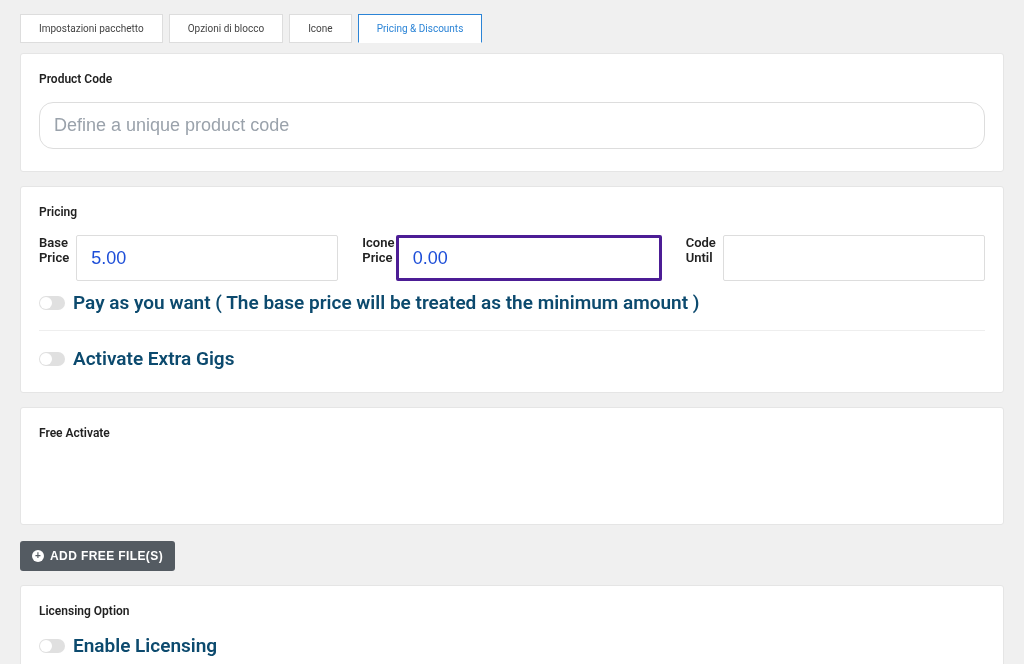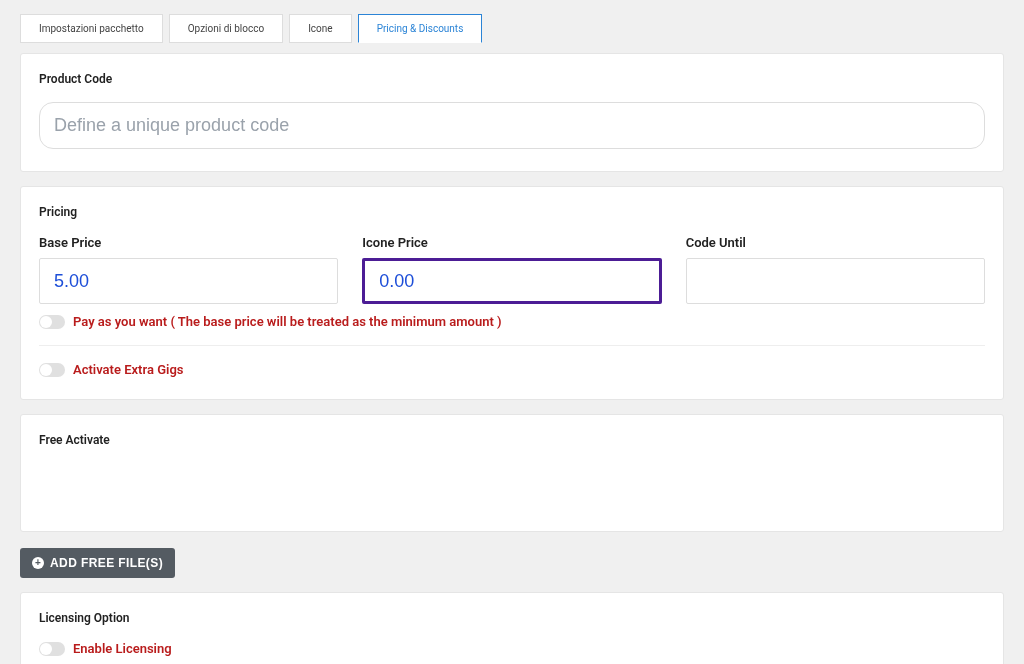--- a/index.html
+++ b/index.html
@@ -65,21 +65,21 @@
       color: #9aa2ab;
     }
     .pricing-row {
       display: flex;
       gap: 24px;
       margin-bottom: 10px;
     }
     .pricing-col {
       flex: 1;
       display: flex;
-      flex-direction: column;
+      flex-direction: row;
     }
     .field-label {
       font-size: 13px;
       font-weight: 600;
       color: #222;
       margin-bottom: 8px;
     }
     .num-input {
       border: 1px solid #ddd;
       border-radius: 2px;
@@ -111,23 +111,23 @@
       content: "";
       position: absolute;
       left: 1px;
       top: 1px;
       width: 12px;
       height: 12px;
       background: #fff;
       border-radius: 50%;
     }
     .toggle-label {
-      font-size: 13px;
-      font-weight: 600;
-      color: #b91c1c;
+      font-size: 19px;
+      font-weight: 600;
+      color: #0c4a6e;
     }
     .divider {
       border: none;
       border-top: 1px solid #eee;
       margin: 16px 0;
     }
     .free-downloads-body {
       min-height: 40px;
     }
     .btn-dark {

